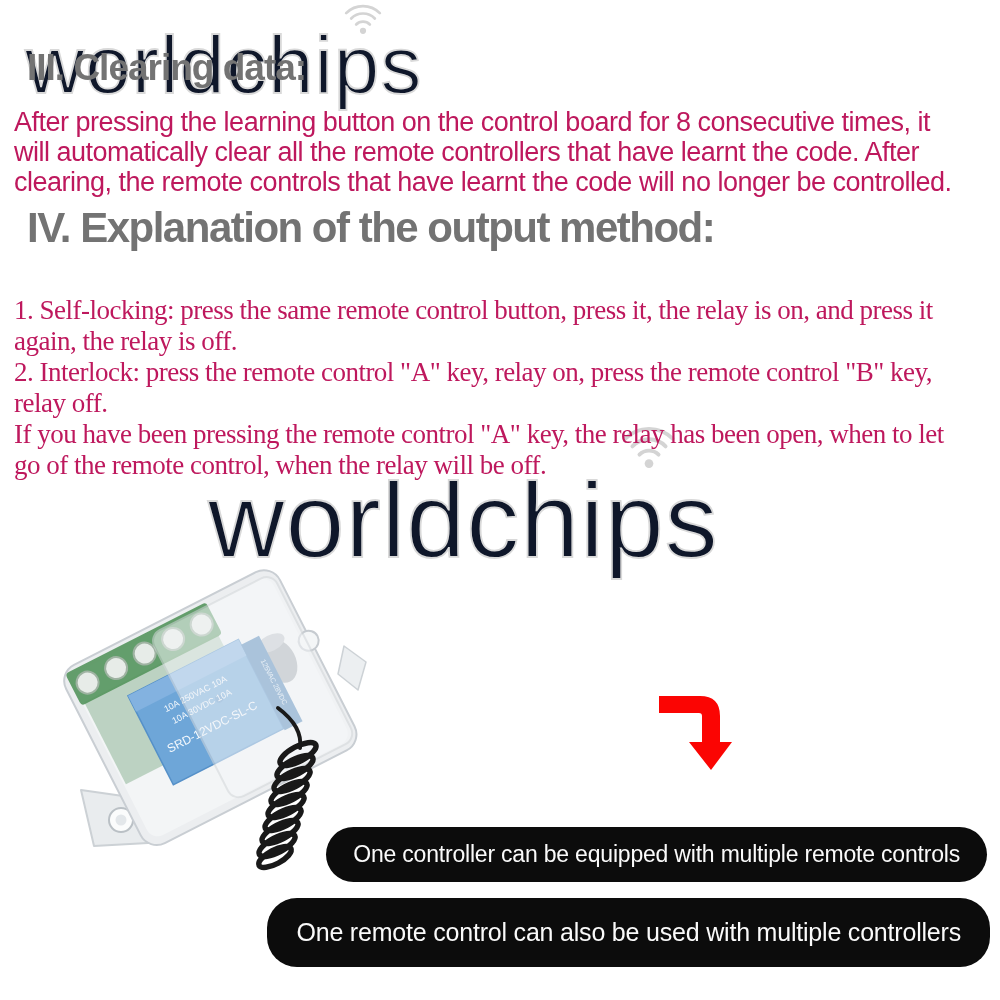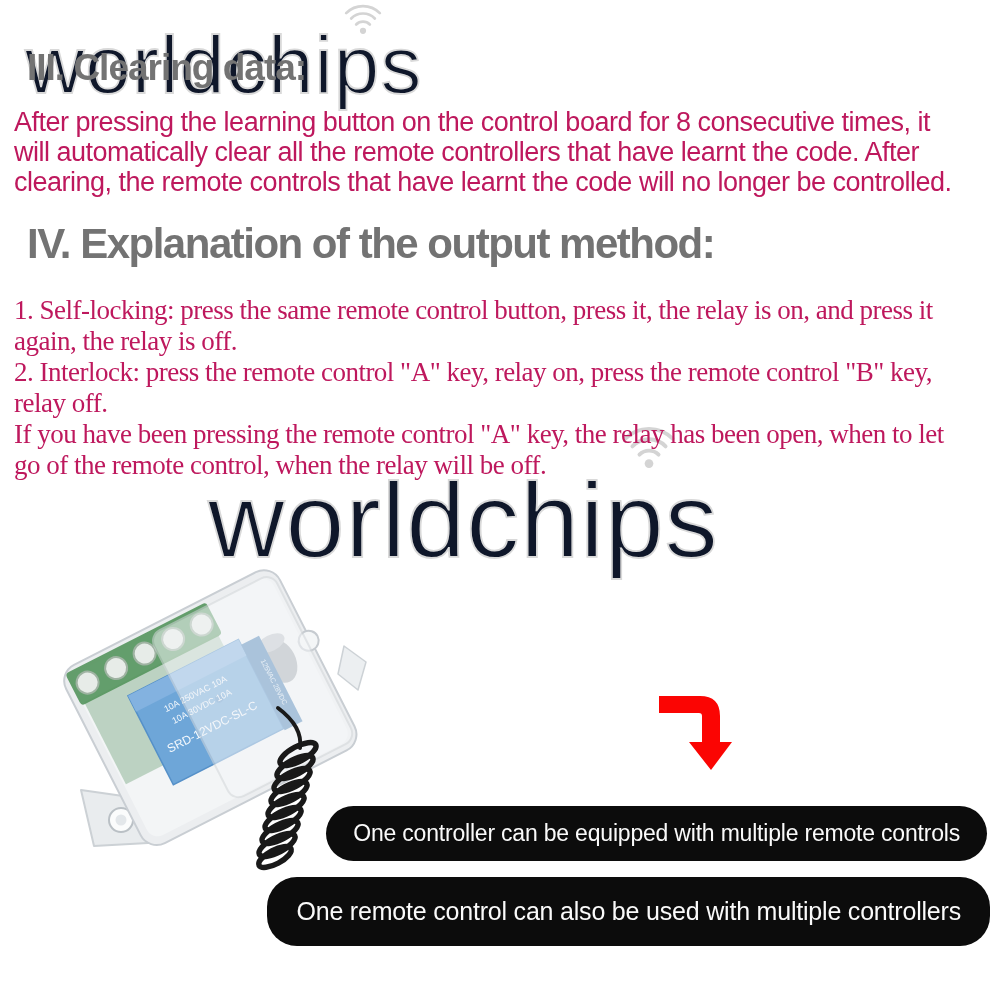--- a/index.html
+++ b/index.html
@@ -32,21 +32,21 @@
   
   .heading {
     position:absolute; left:27px;
     color:#737373;
     font-weight:700;
     letter-spacing:-1px;
     z-index:2;
     white-space:nowrap;
   }
   .heading-3 { top:47px;  font-size:37px; }
-  .heading-4 { top:220px; font-size:42px; letter-spacing:-1.5px; }
+  .heading-4 { top:204px; font-size:42px; letter-spacing:-1.5px; }
 
   .bodytext {
     position:absolute; left:14px; width:952px;
     color:#be185d;
     font-size:27px;
     letter-spacing:-0.5px;
     z-index:2;
   }
   .para-clearing { top:107px; line-height:30px; }
   .output-list   { top:295px; line-height:31px; }
@@ -60,20 +60,21 @@
 
   
   .banner {
     position:absolute;
     background:#0c0c0c;
     color:#fafafa;
     display:flex; align-items:center; justify-content:center;
     white-space:nowrap;
     z-index:3;
     letter-spacing:-0.2px;
+    margin-top:21px;
   }
   .banner-1 { right:13px; top:806px; height:55px; border-radius:28px; font-size:23px; padding:0 27px; }
   .banner-2 { right:10px; top:877px; height:69px; border-radius:30px; font-size:25px; padding:0 29px; }
 </style>
 </head>
 <body>
 
 <svg class="wifi wifi-top" viewBox="0 0 44 36">
   <circle cx="22" cy="31" r="3.4" fill="#d4d4d4"></circle>
   <path d="M14.5 24 a10.5 10.5 0 0 1 15 0" stroke="#d4d4d4" stroke-width="3" fill="none" stroke-linecap="round"></path>

